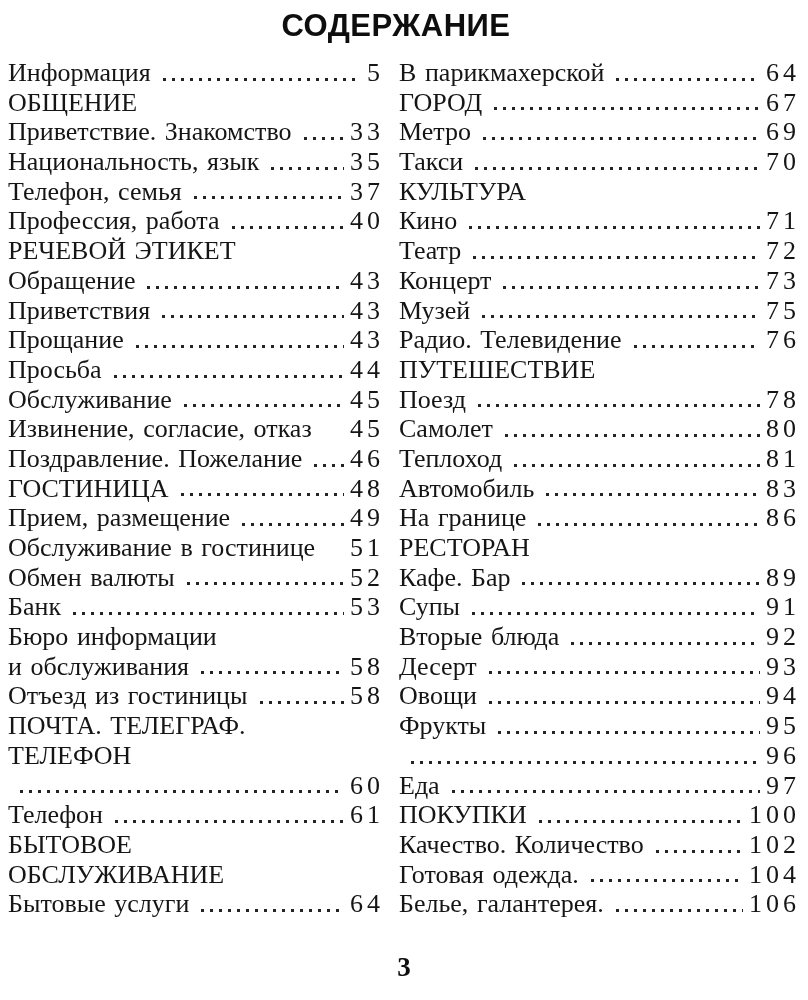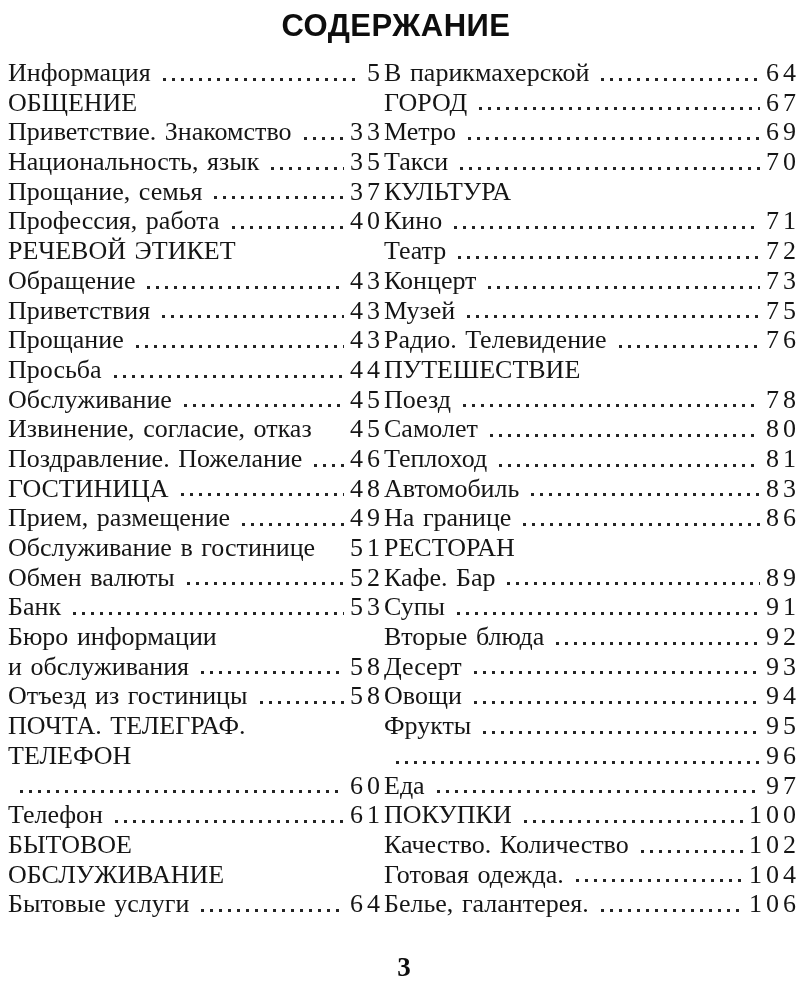--- a/index.html
+++ b/index.html
@@ -22,21 +22,21 @@
     font-weight: bold;
     font-size: 31px;
     line-height: 36px;
     letter-spacing: 0.5px;
     color: #0e0e0e;
   }
   .columns {
     display: flex;
     padding: 0 12px 0 8px;
     margin-top: 14px;
-    gap: 4px;
+    gap: 19px;
     align-items: center;
   }
   .col {
     font-size: 26px;
     line-height: 29.7px;
   }
   .col-left  { width: 372px; flex: 0 0 auto; }
   .col-right { flex: 1 1 auto; }
   .row {
     display: flex;
@@ -95,21 +95,21 @@
         <span class="label">Приветствие. Знакомство</span>
         <span class="leader dotted"></span>
         <span class="page">33</span>
       </div>
       <div class="row">
         <span class="label">Национальность, язык</span>
         <span class="leader dotted"></span>
         <span class="page">35</span>
       </div>
       <div class="row">
-        <span class="label">Прощание, семья</span>
+        <span class="label">Телефон, семья</span>
         <span class="leader dotted"></span>
         <span class="page">37</span>
       </div>
       <div class="row">
         <span class="label">Профессия, работа</span>
         <span class="leader dotted"></span>
         <span class="page">40</span>
       </div>
       <div class="row">
         <span class="label">РЕЧЕВОЙ ЭТИКЕТ</span>

